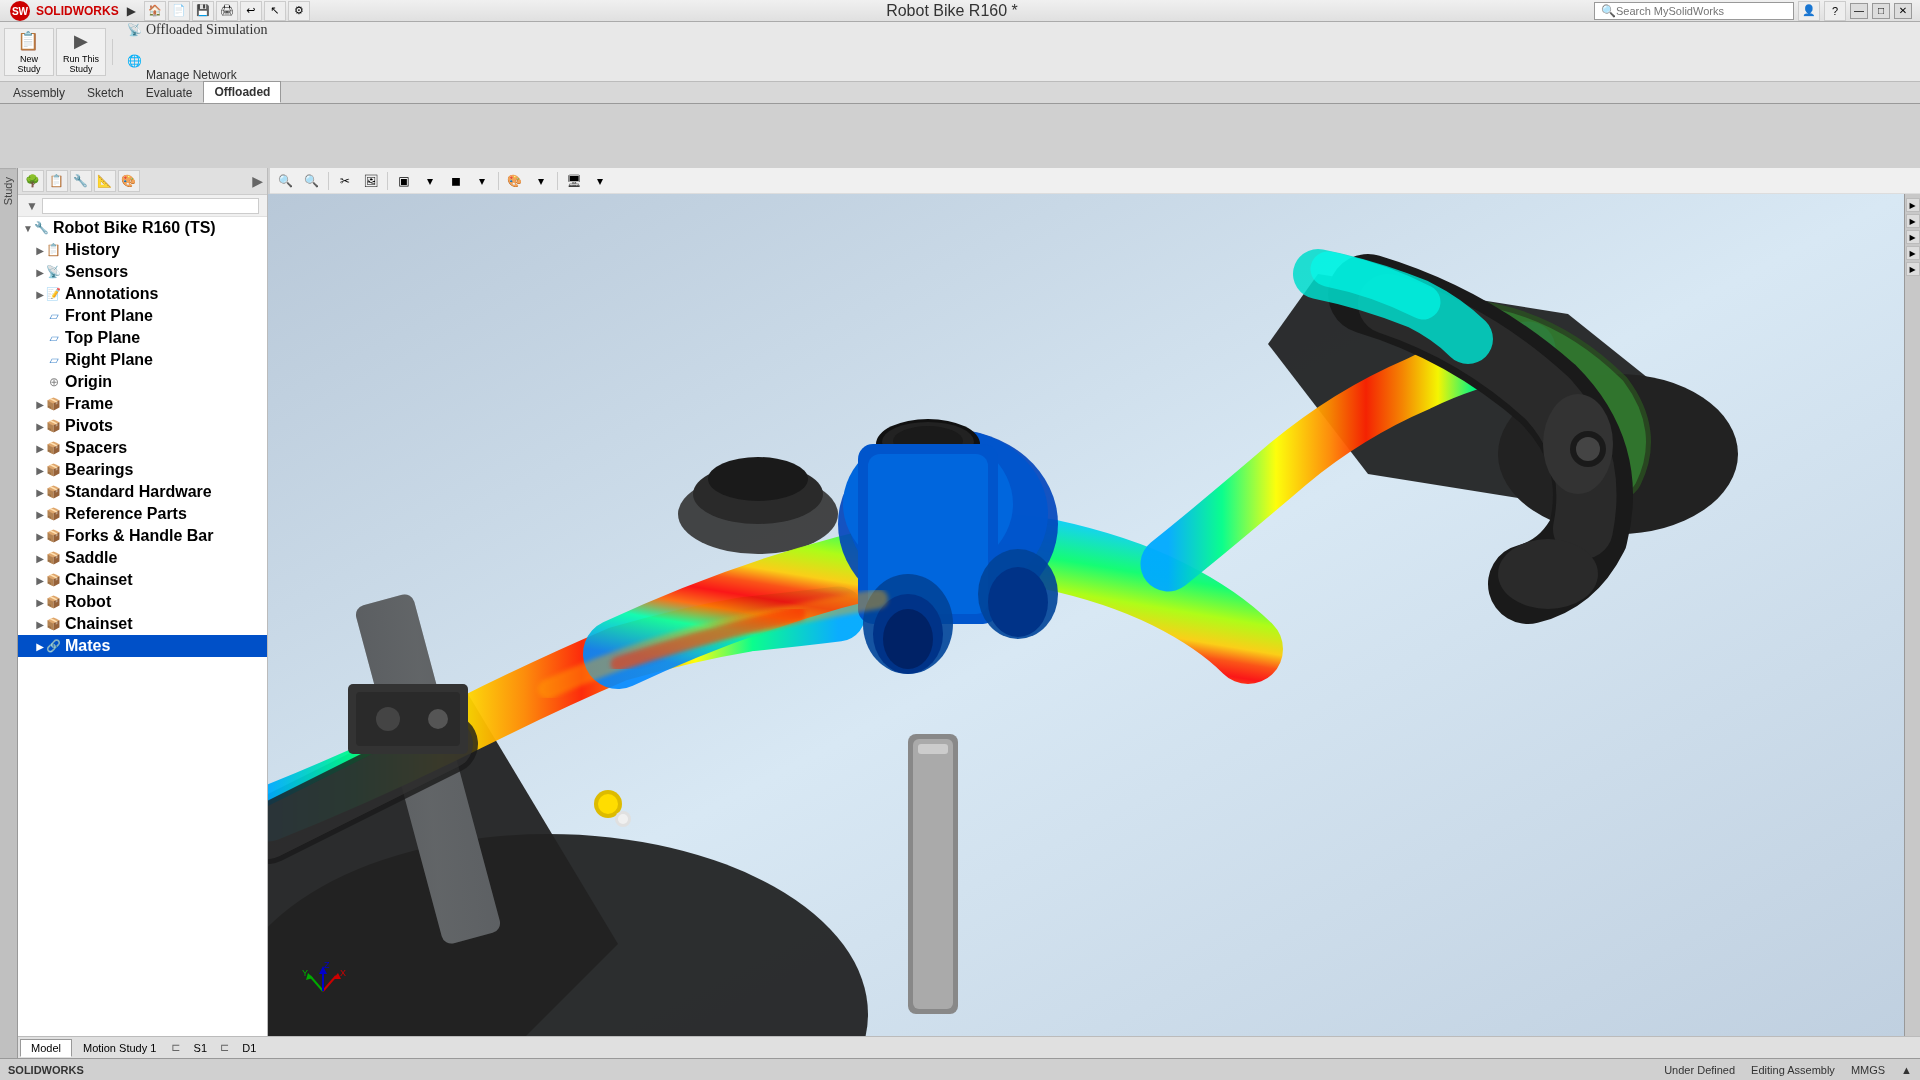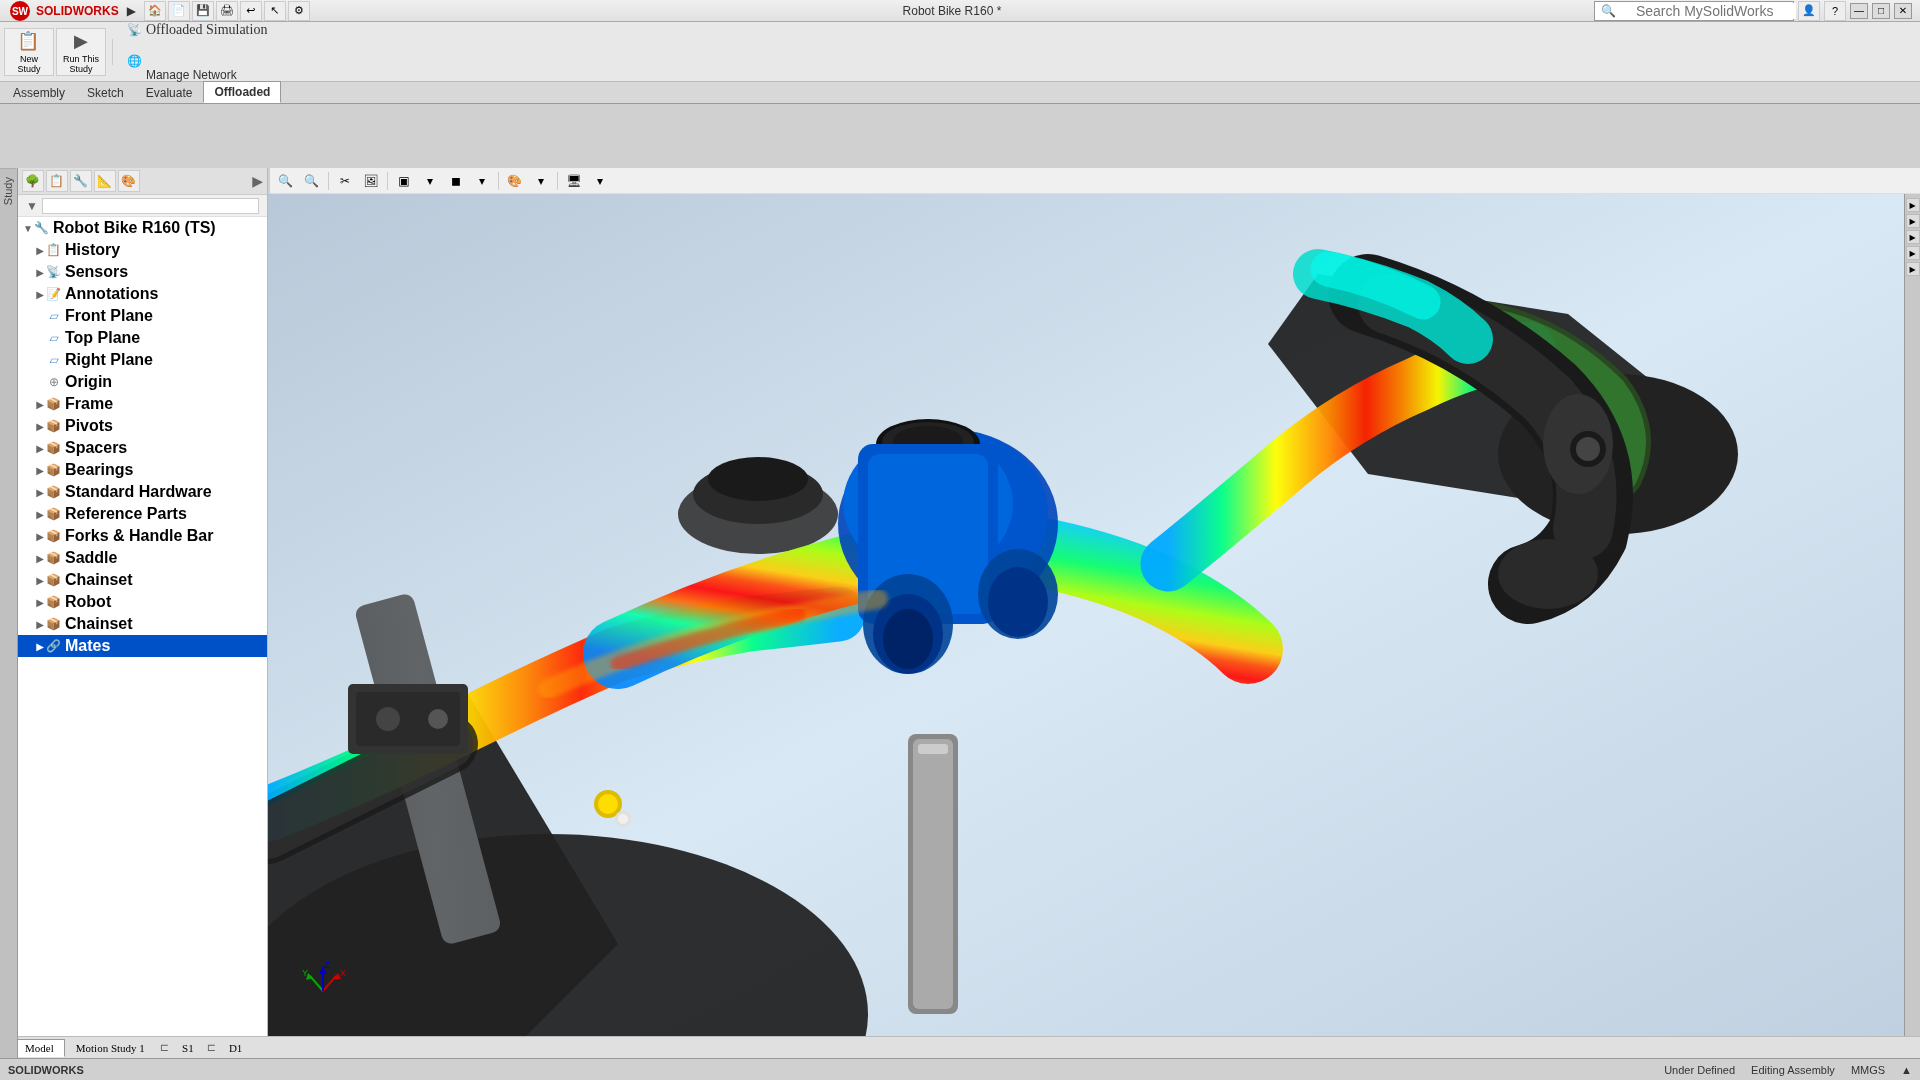--- a/index.html
+++ b/index.html
@@ -137,22 +137,21 @@
     #bottom-tabs {
       position: absolute;
       bottom: 22px;
       left: 0;
       right: 0;
       height: 22px;
       background: #e0e0e0;
       border-top: 1px solid #bbb;
       display: flex;
       align-items: center;
-      padding: 0 14px;
-      font-family: Liberation Serif, serif;
+      padding: 0 20px;
     }
     .bottom-tab {
       padding: 2px 10px;
       font-size: 11px;
       cursor: pointer;
       border: 1px solid transparent;
       background: transparent;
     }
     .bottom-tab.active {
       background: white;
@@ -250,25 +249,25 @@
 
   <div style="display:flex;align-items:center;gap:2px;margin-left:8px;">
     <div class="tb-icon">🏠</div>
     <div class="tb-icon">📄</div>
     <div class="tb-icon">💾</div>
     <div class="tb-icon">🖨</div>
     <div class="tb-icon">↩</div>
     <div class="tb-icon">↖</div>
     <div class="tb-icon">⚙</div>
   </div>
-  <div style="flex:1;text-align:center;font-size:12px;color:#333;">Robot Bike R160 *</div>
+  <div style="flex:1;text-align:center;font-size:16px;color:#333;">Robot Bike R160 *</div>
   <div style="display:flex;align-items:center;gap:4px;">
     <div style="display:flex;align-items:center;background:white;border:1px solid #999;padding:1px 6px;width:200px;">
       <span style="font-size:12px;color:#666;">🔍</span>
-      <input type="text" style="border: none; outline: none; font-size: 14px; width: 160px; margin-left: 20px;" placeholder="Search MySolidWorks">
+      <input type="text" style="border: none; outline: none; font-size: 11px; width: 160px; margin-left: 0;" placeholder="Search MySolidWorks">
     </div>
     <div class="tb-icon">👤</div>
     <div class="tb-icon">?</div>
     <div class="title-btn">—</div>
     <div class="title-btn">□</div>
     <div class="title-btn">✕</div>
   </div>
 </div>
 
 <div style="height:60px;background:#e8e8e8;border-bottom:1px solid #bbb;display:flex;align-items:center;padding:2px 4px;gap:2px;">

